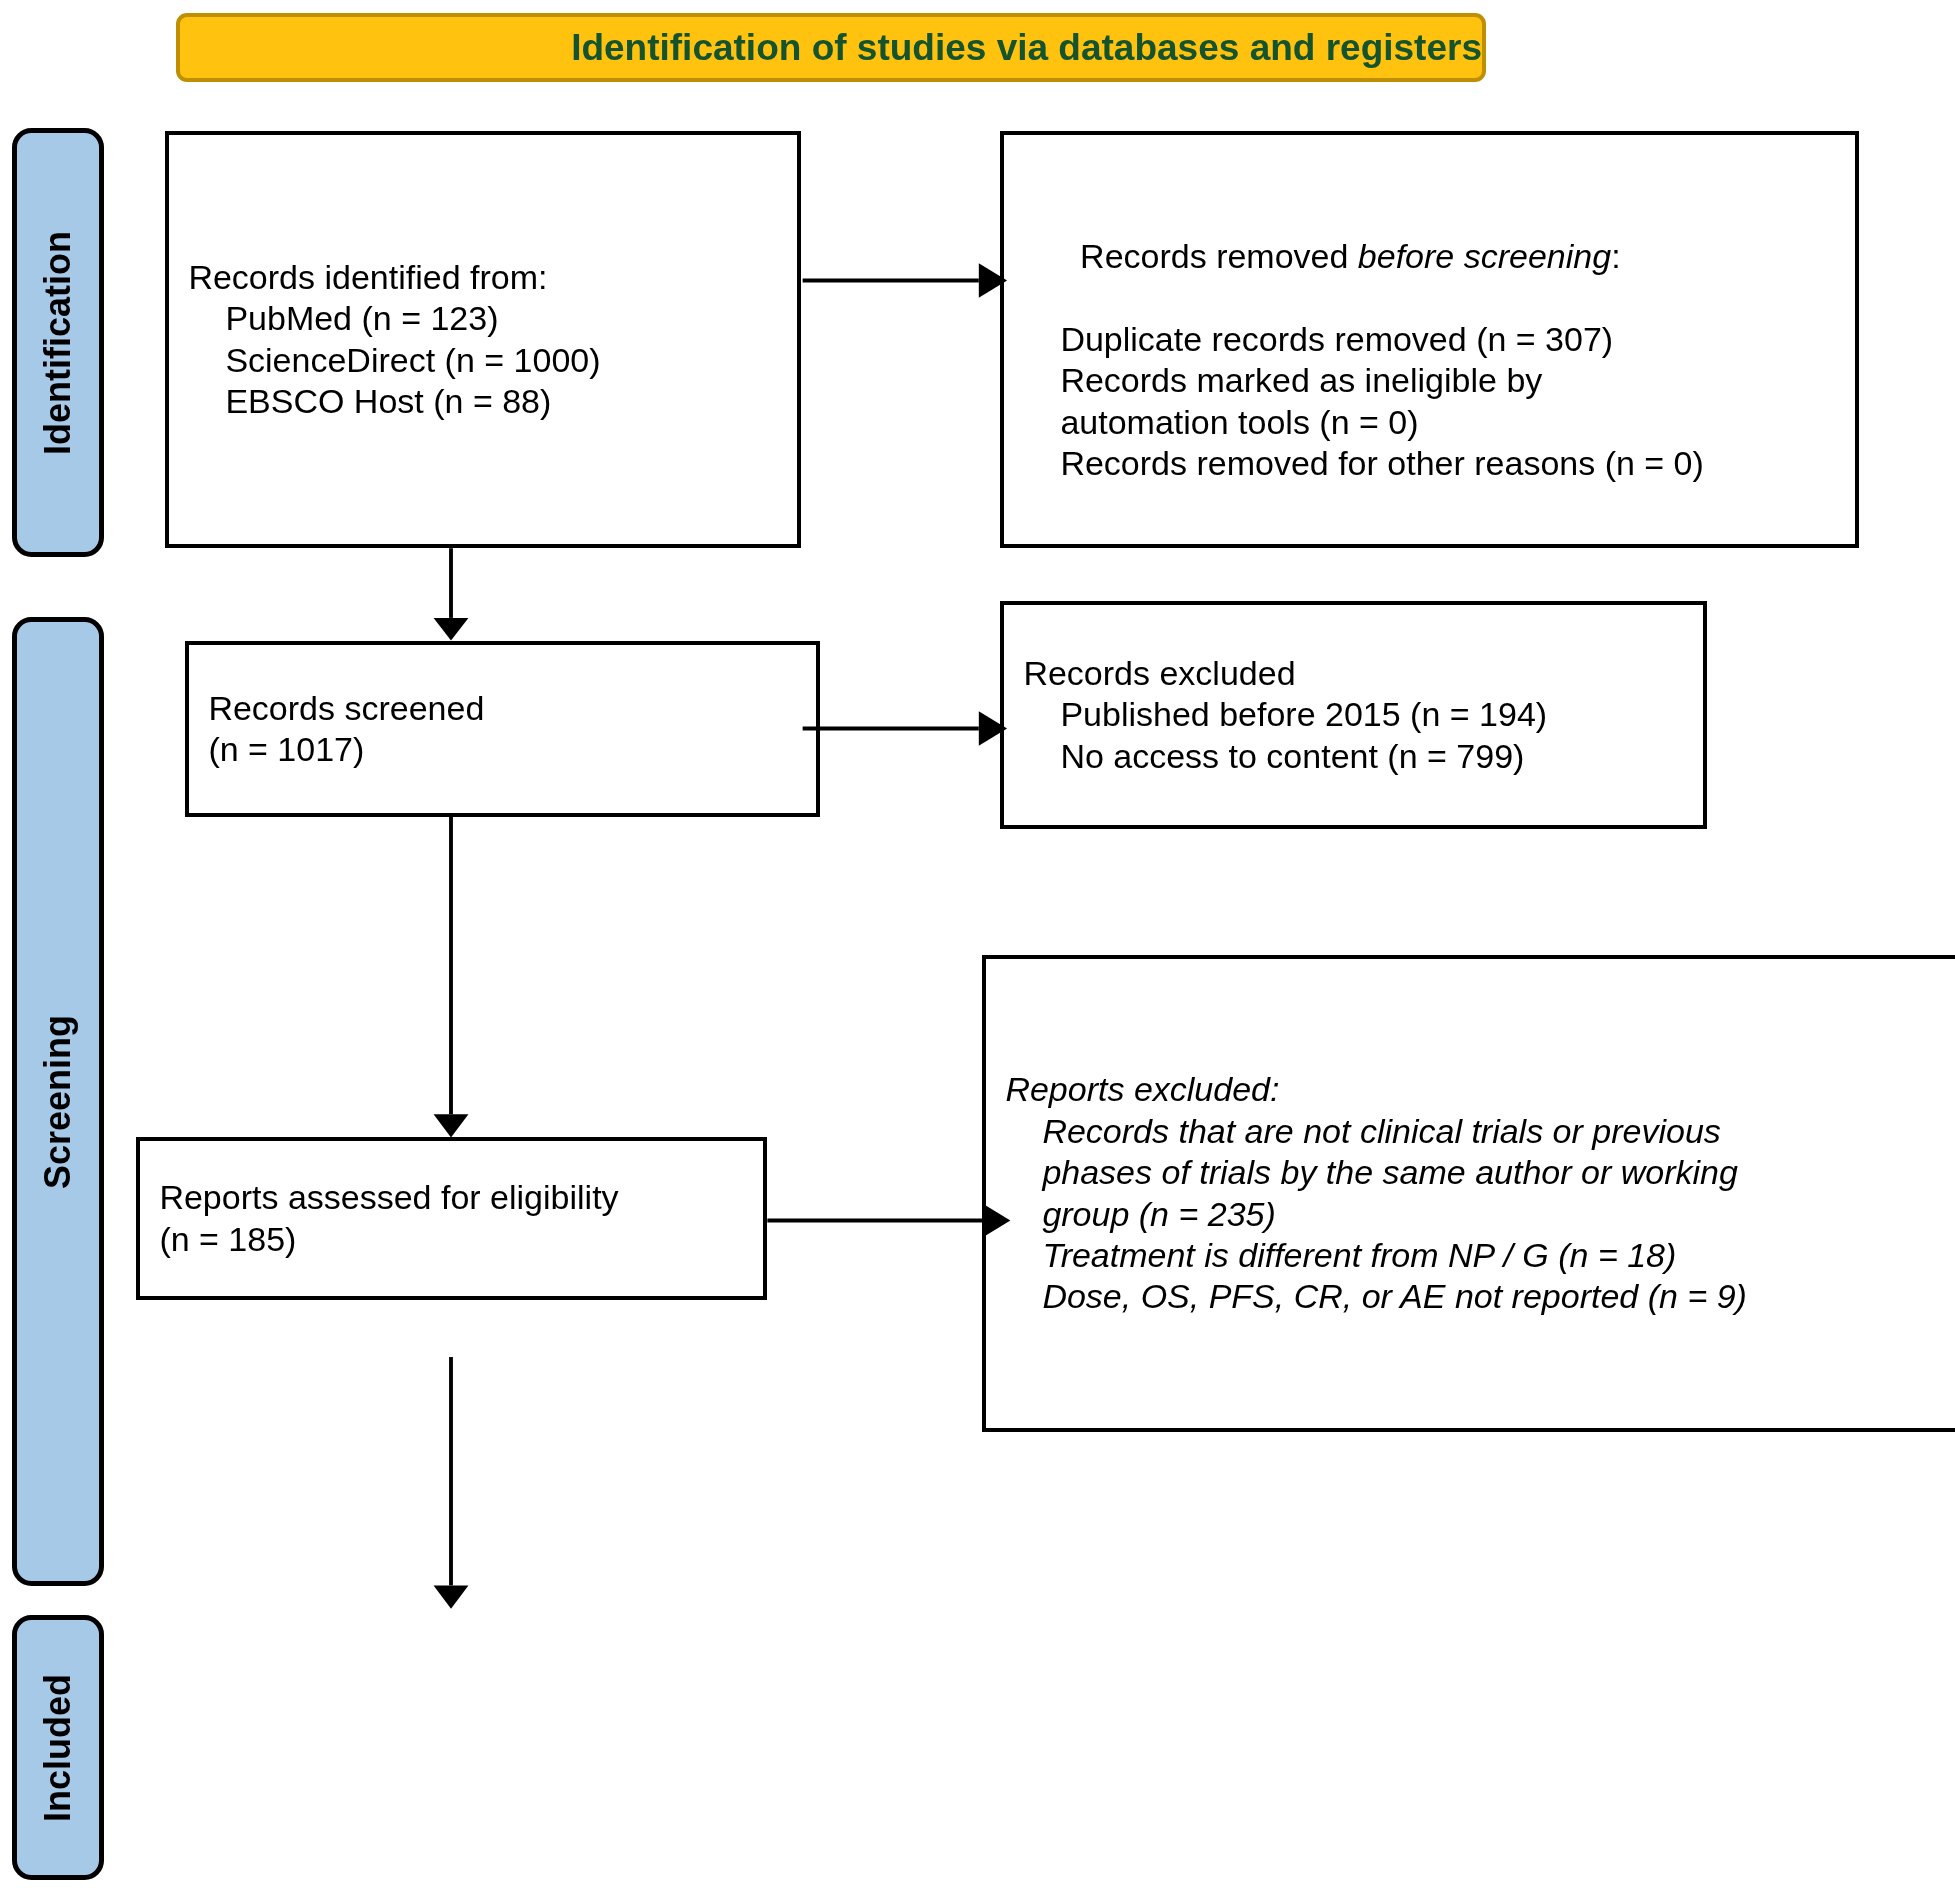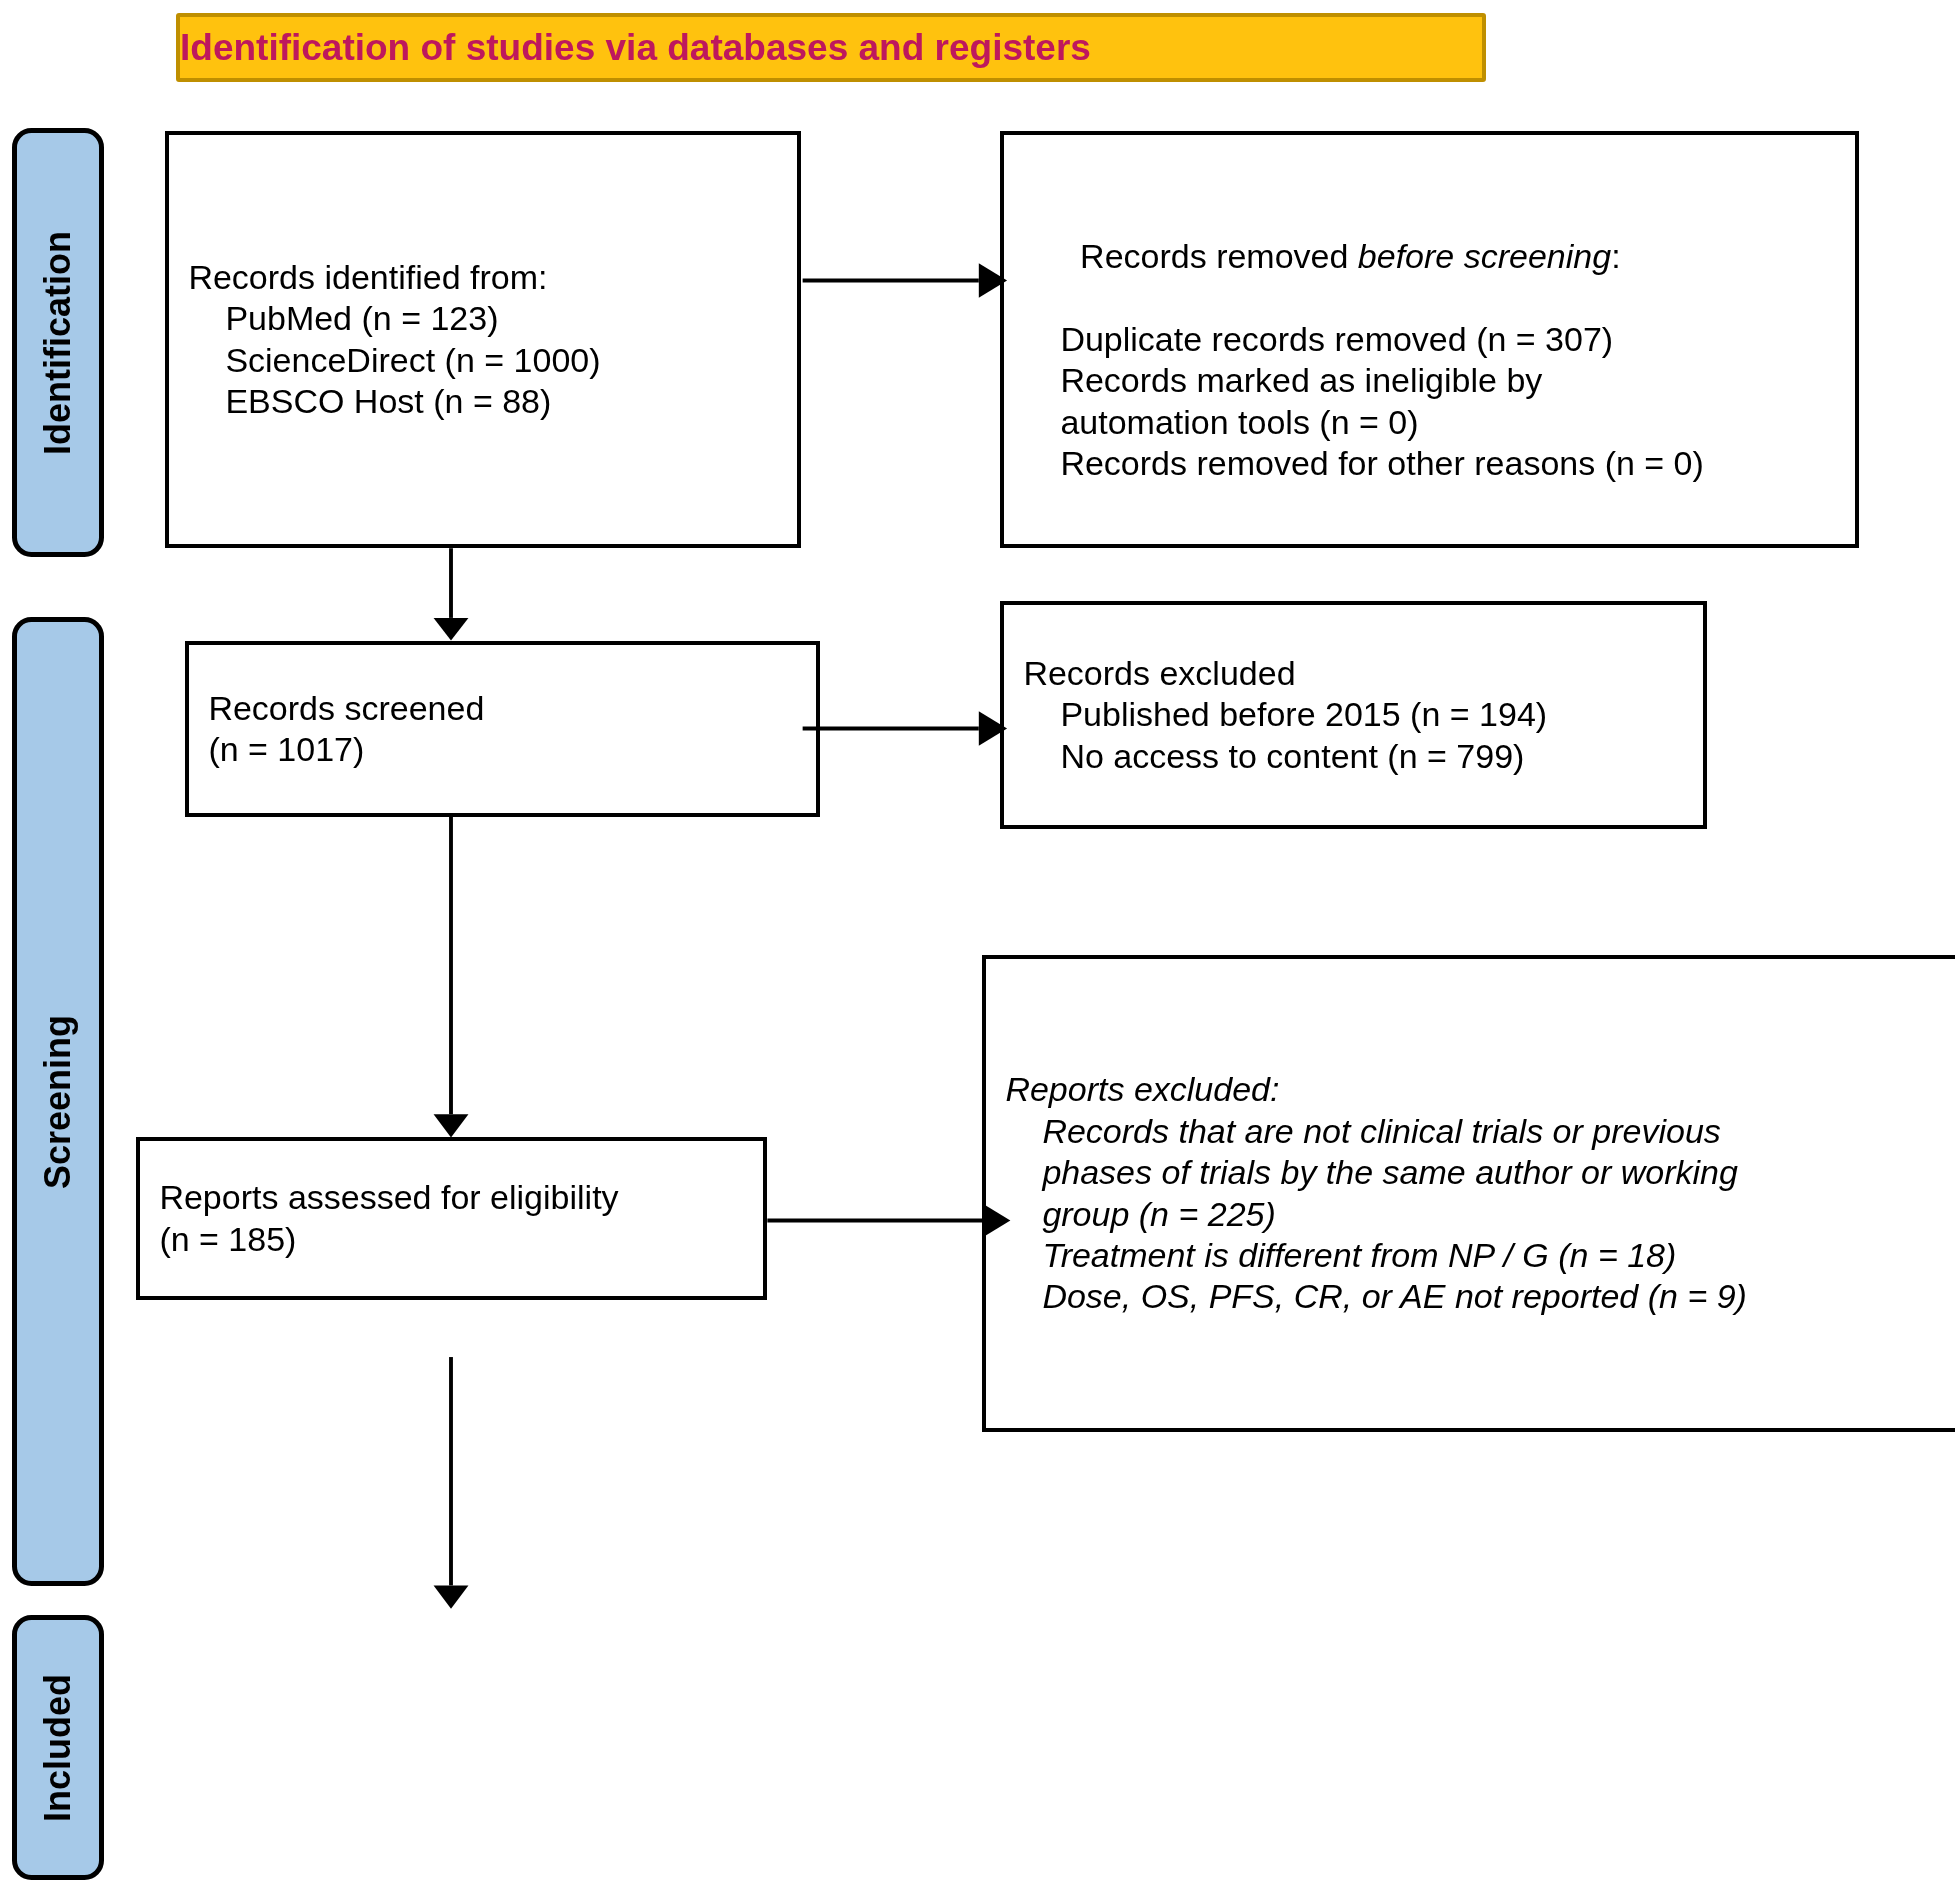--- a/index.html
+++ b/index.html
@@ -16,27 +16,27 @@
     font-family: "Liberation Sans", sans-serif;
     overflow: hidden;
   }
 
   
   .phase-banner {
     position: absolute;
     box-sizing: border-box;
     background: #FFC20E;
     border: 4.5px solid #BF8F00;
-    border-radius: 3px;
+    border-radius: 11px;
     display: flex;
     align-items: center;
-    justify-content: flex-start;
+    justify-content: flex-end;
     font-weight: bold;
     font-size: 37px;
-    color: #be185d;
+    color: #14532d;
     letter-spacing: 0px;
   }
 
   
   .stage-tab {
     position: absolute;
     box-sizing: border-box;
     background: #A6C9E8;
     border: 5.2px solid #000000;
     border-radius: 19.4px;
@@ -137,21 +137,21 @@
 
   <div class="flow-box" style="left:136px; top:1137px; width:631px; height:163px;">
     <div class="line">Reports assessed for eligibility</div>
     <div class="line">(n = 185)</div>
   </div>
 
   <div class="flow-box" style="left:982px; top:955px; width:996px; height:477px;font-style:italic;">
     <div class="line">Reports excluded:</div>
     <div class="line indent">Records that are not clinical trials or previous</div>
     <div class="line indent">phases of trials by the same author or working</div>
-    <div class="line indent">group (n = 225)</div>
+    <div class="line indent">group (n = 235)</div>
     <div class="line indent">Treatment is different from NP / G (n = 18)</div>
     <div class="line indent">Dose, OS, PFS, CR, or AE not reported (n = 9)</div>
   </div>
 
 
   <div class="connector" style="left:802px; top:258px; width:207px; height:45px;">
     <svg width="207" height="45" viewBox="0 0 320 70">
       <line x1="0" y1="35" x2="274" y2="35" stroke="#000" stroke-width="6"></line>
       <polygon points="274,8 318,35 274,62" fill="#000"></polygon>
     </svg>

